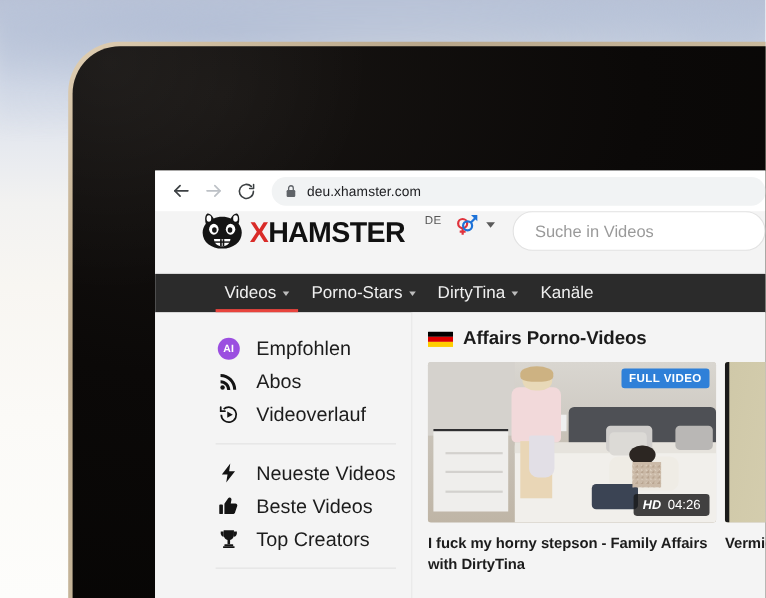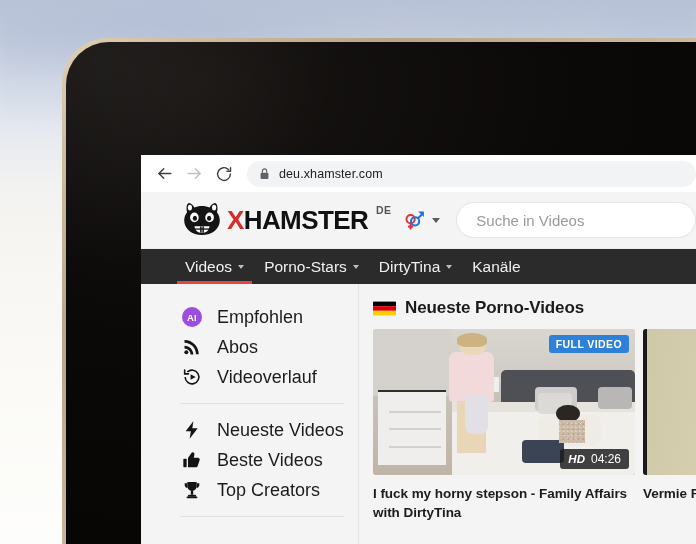--- a/index.html
+++ b/index.html
@@ -133,21 +133,21 @@
     white-space: nowrap;
     overflow: hidden;
     letter-spacing: .1px;
   }
 
   
   .site-header {
     height: 57px;
     background: #f4f4f4;
     display: flex;
-    align-items: center;
+    align-items: flex-start;
     padding: 0 0 0 39px;
     box-sizing: border-box;
     border-bottom: 1px solid #ececec;
   }
   .logo-wrap {
     display: flex;
     align-items: center;
     flex: none;
   }
   .logo-mark { width: 44px; height: 38px; flex: none; }
@@ -156,23 +156,23 @@
     font-weight: 700;
     letter-spacing: -0.6px;
     color: #111111;
     margin-left: 3px;
     line-height: 1;
   }
   .logo-text .x { color: #d92b28; }
   .locale-sup {
     font-size: 10.5px;
     color: #555555;
-    font-weight: 700;
+    font-weight: 400;
     align-self: flex-start;
-    margin: 3px 0 0 8px;
+    margin: 3px 0 0 18px;
     letter-spacing: .3px;
   }
   .gender-wrap {
     display: flex;
     align-items: center;
     margin-left: 11px;
     flex: none;
   }
   .gender-icon { width: 24px; height: 24px; }
   .caret-small {
@@ -201,21 +201,21 @@
     white-space: nowrap;
     overflow: hidden;
   }
 
   
   .navbar {
     height: 35px;
     background: #2b2b2b;
     display: flex;
     align-items: stretch;
-    padding-left: 34px;
+    padding-left: 53px;
     box-sizing: border-box;
     overflow: hidden;
   }
   .nav-item {
     display: flex;
     align-items: center;
     color: #f0f0f0;
     font-size: 15.5px;
     padding: 0 10px;
     white-space: nowrap;
@@ -243,20 +243,21 @@
     height: 3px;
     background: #e8443d;
   }
 
   
   .page-body {
     display: flex;
     height: 260px;
     background: #f4f4f4;
     align-items: stretch;
+    padding-left: 16px;
   }
   .sidebar {
     width: 218px;
     flex: none;
     padding: 18px 0 0 39px;
     box-sizing: border-box;
     border-right: 1px solid #e3e3e3;
   }
   .side-item {
     display: flex;
@@ -609,21 +610,21 @@
       <div class="content">
 
         <div class="section-head">
           <span class="flag-de">
             <svg width="23" height="15" viewBox="0 0 5 3">
               <rect width="5" height="1" y="0" fill="#000000"></rect>
               <rect width="5" height="1" y="1" fill="#dd0000"></rect>
               <rect width="5" height="1" y="2" fill="#ffce00"></rect>
             </svg>
           </span>
-          <span class="section-title">Neueste Porno-Videos</span>
+          <span class="section-title">Affairs Porno-Videos</span>
         </div>
 
         <div class="cards-row">
 
           <div class="card">
             <div class="thumb">
               <div class="scene1">
                 <div class="s1-wallL"></div>
                 <div class="s1-bedframe"></div>
                 <div class="s1-mattress"></div>

